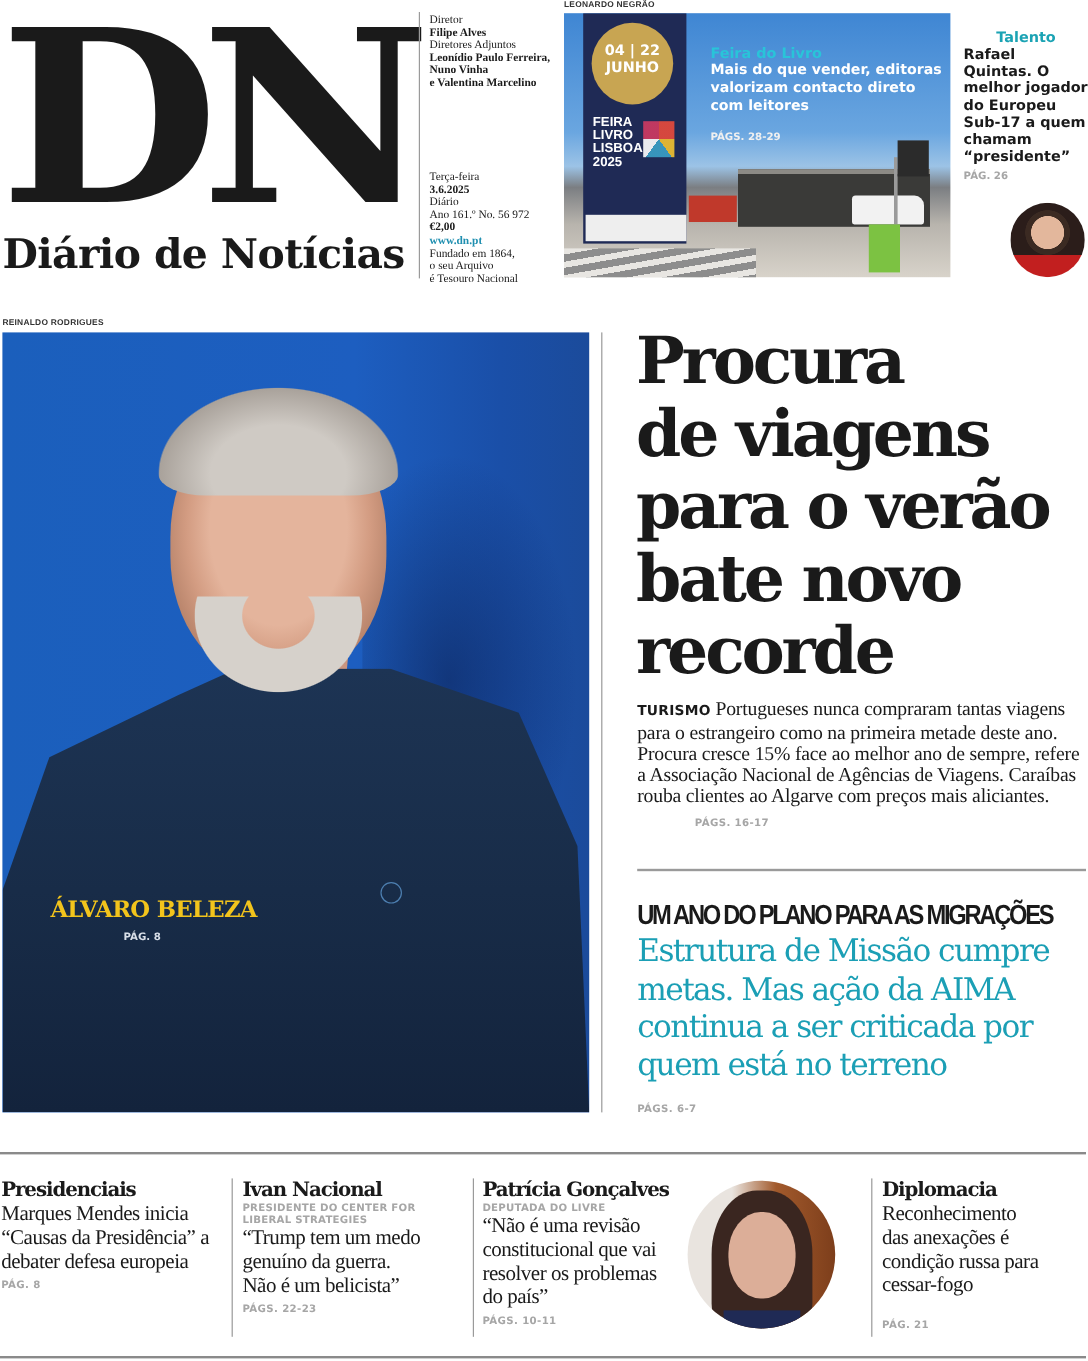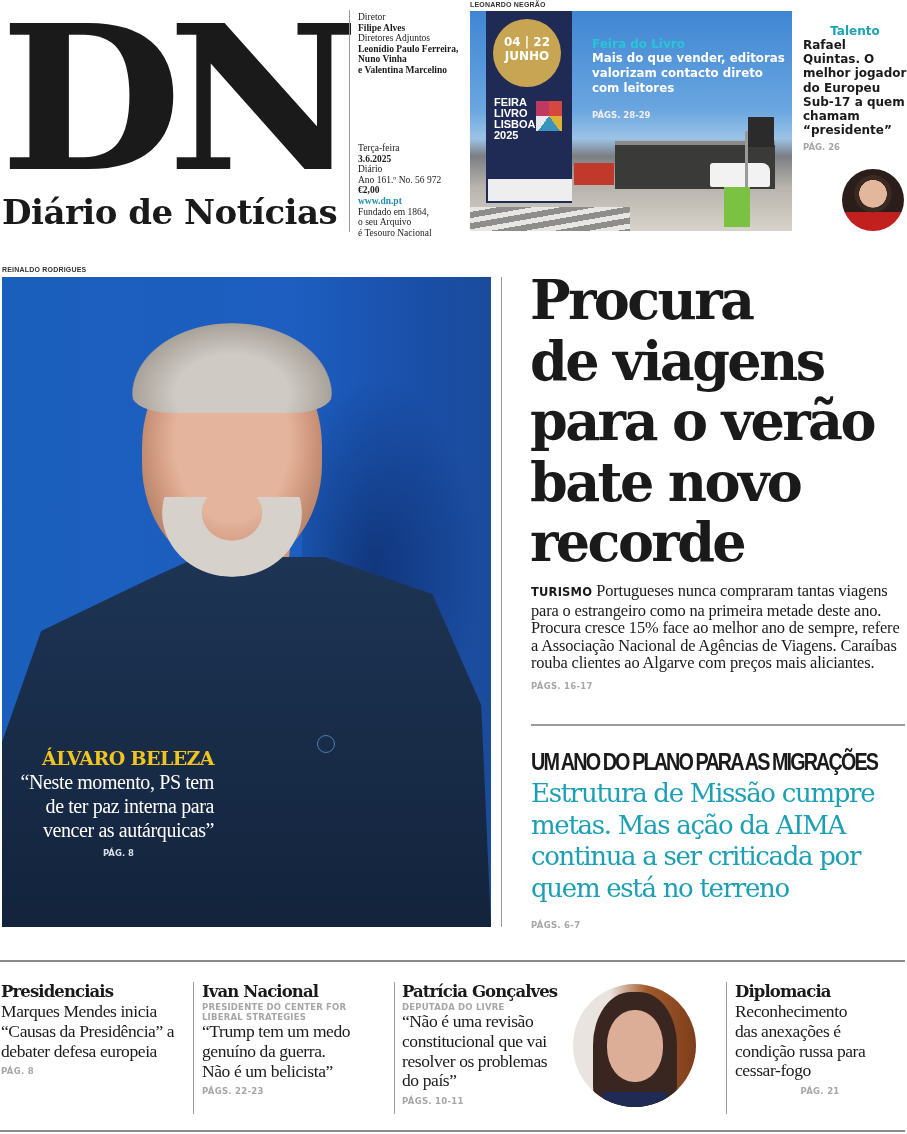--- a/index.html
+++ b/index.html
@@ -161,37 +161,36 @@
   <div class="shadow"></div>
   <div class="neck"></div>
   <div class="shirt"></div>
   <div class="head"></div>
   <div class="hair"></div>
   <div class="beard"></div>
   <div class="logo-emb"></div>
 </div>
 <div class="abs quote-block">
   <div class="name">ÁLVARO BELEZA</div>
-  <div class="q">“Neste momento, PS tem de ter paz interna para vencer as autárquicas”</div>
   <div class="pg">PÁG. 8</div>
 </div>
 
 <div class="vrule" style="left:501px; top:277px; height:650px;"></div>
 
 <div class="abs main-hl">
   <div>Procura</div>
   <div>de viagens</div>
   <div>para o verão</div>
   <div>bate novo</div>
   <div>recorde</div>
 </div>
 <div class="abs main-body">
   <span class="kicker">TURISMO</span>
   <span>Portugueses nunca compraram tantas viagens para o estrangeiro como na primeira metade deste ano. Procura cresce 15% face ao melhor ano de sempre, refere a Associação Nacional de Agências de Viagens. Caraíbas rouba clientes ao Algarve com preços mais aliciantes.</span>
-  <div class="pgref" style="margin-top:6px;">PÁGS. 16-17</div>
+  <div class="pgref" style="margin-top:6px;margin-left:48px;">PÁGS. 16-17</div>
 </div>
 
 <div class="hrule" style="left:531px; top:724px; width:374px; height:1.5px; background:#9a9a9a;"></div>
 
 <div class="abs migr-kicker">UM ANO DO PLANO PARA AS MIGRAÇÕES</div>
 <div class="abs migr-hl">Estrutura de Missão cumpre metas. Mas ação da AIMA continua a ser criticada por quem está no terreno</div>
 <div class="abs pgref" style="left:531px; top:920px;">PÁGS. 6-7</div>
 
 <div class="hrule" style="left:0; top:960px; width:905px;"></div>
 
@@ -222,16 +221,16 @@
   <div class="hair"></div>
   <div class="face"></div>
   <div class="top"></div>
 </div>
 
 <div class="vrule" style="left:726px; top:982px; height:132px;"></div>
 
 <div class="abs" style="left:735px; top:982px; width:170px;">
   <div class="strip-title">Diplomacia</div>
   <div class="strip-text" style="width:135px;">Reconhecimento das anexações é condição russa para cessar-fogo</div>
-  <div class="pgref" style="margin-top:5px;text-align:center;">PÁG. 21</div>
+  <div class="pgref" style="margin-top:19px;">PÁG. 21</div>
 </div>
 
 <div class="hrule" style="left:0; top:1130px; width:905px;"></div>
 
 </body></html>

